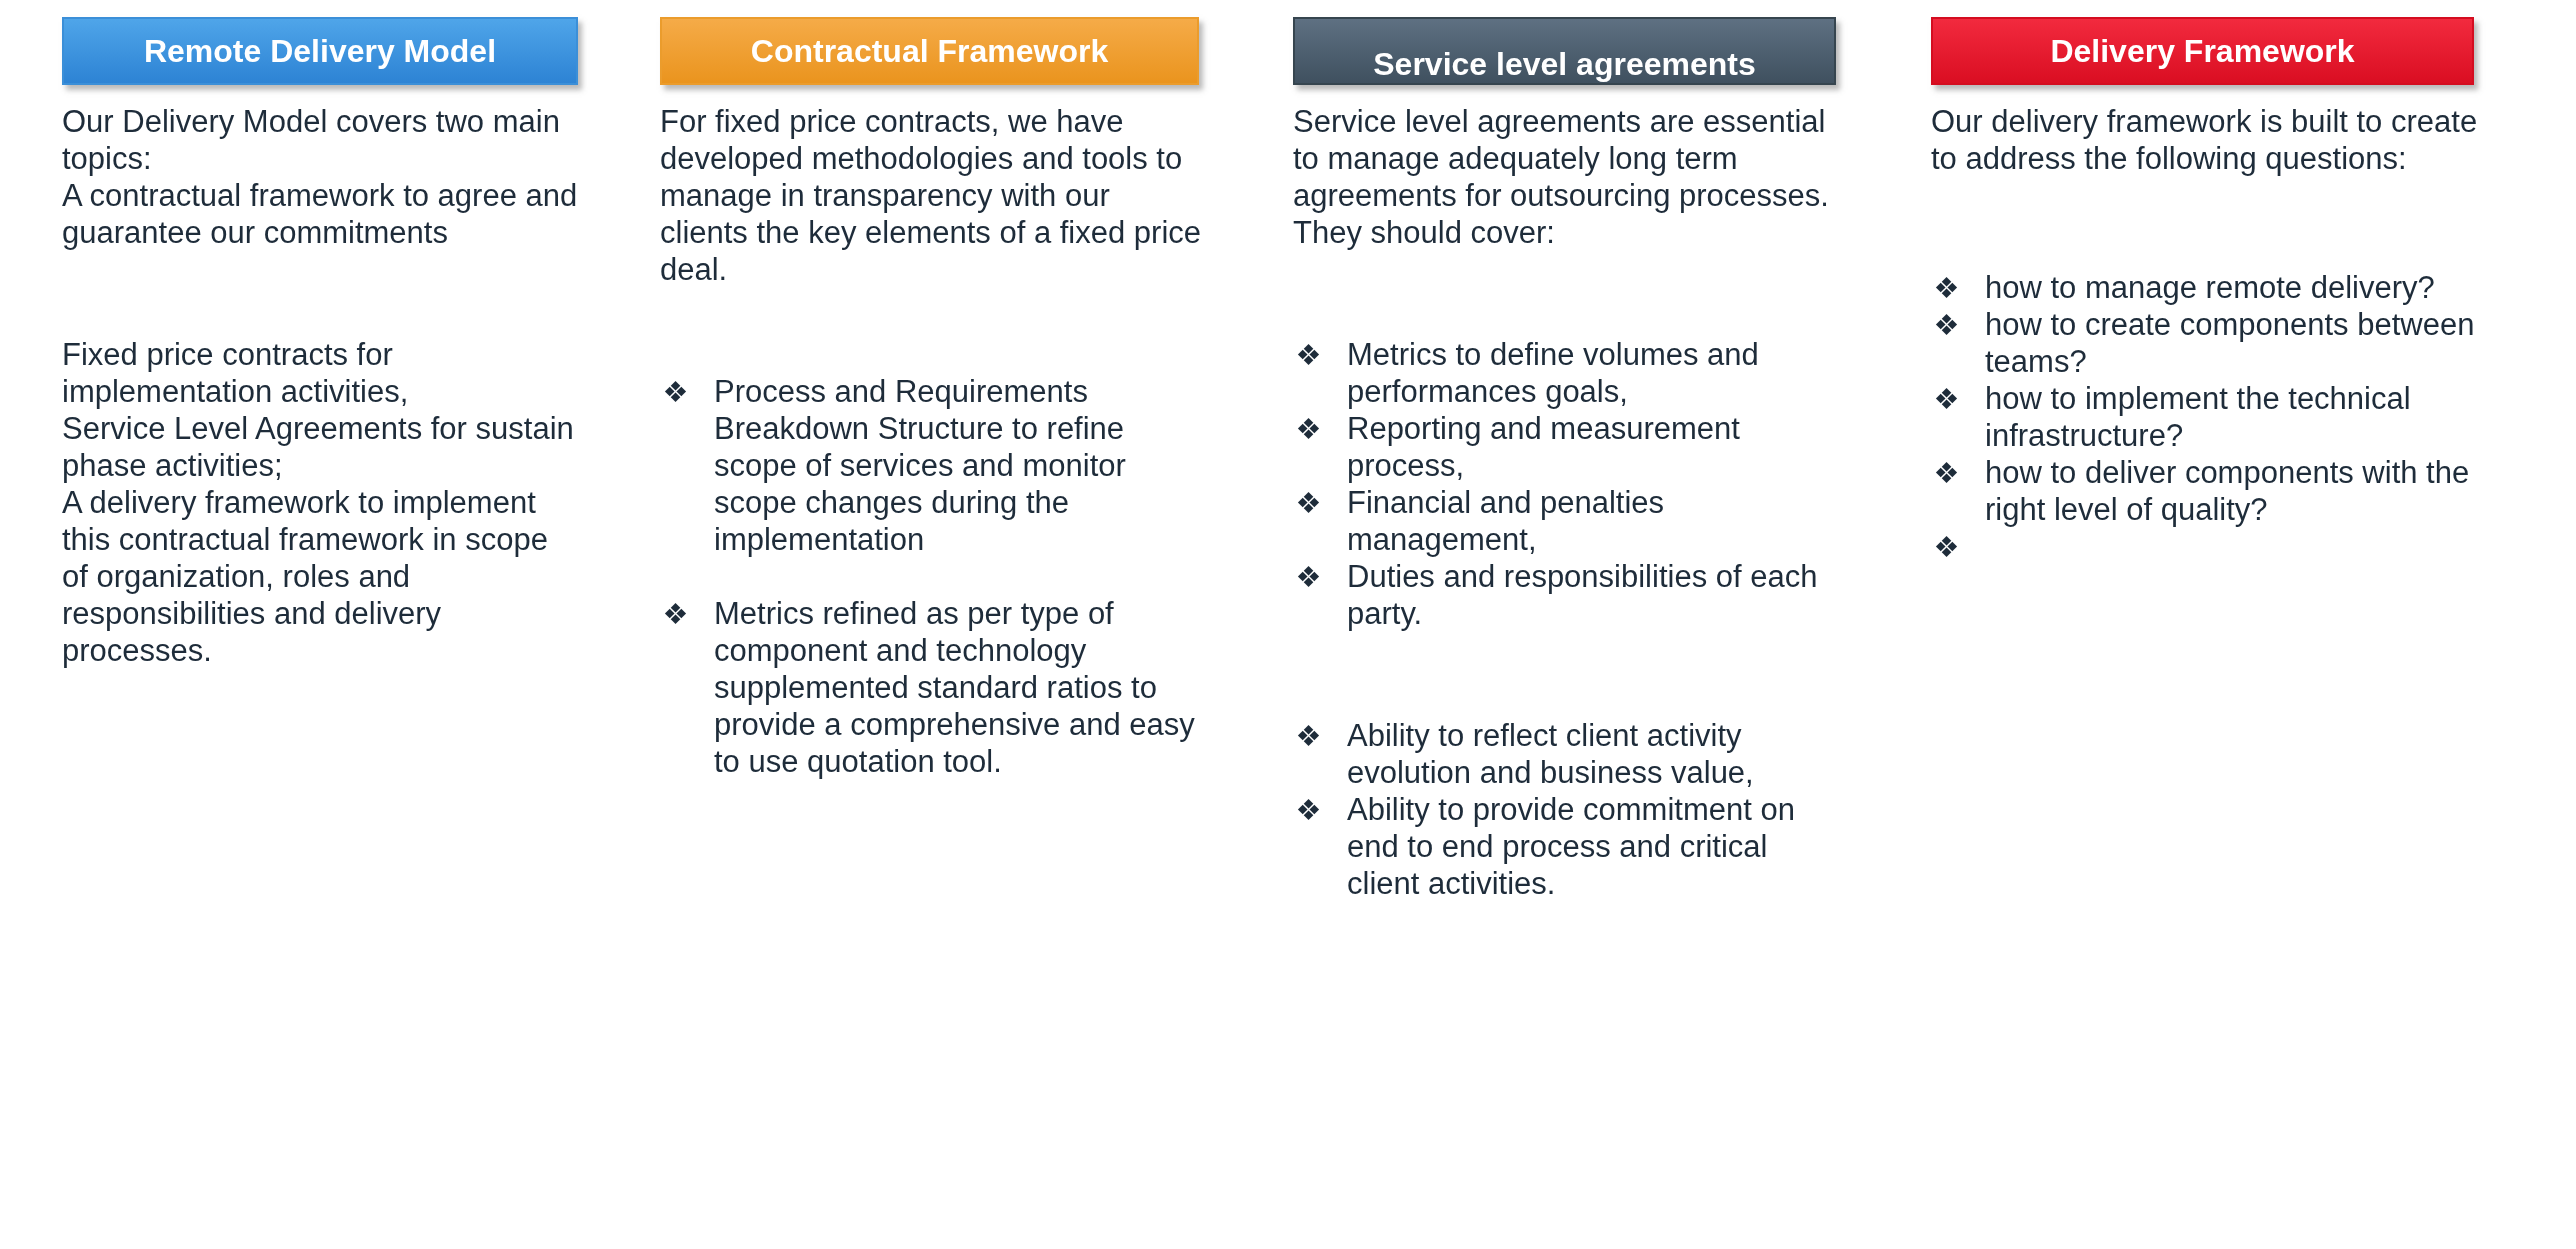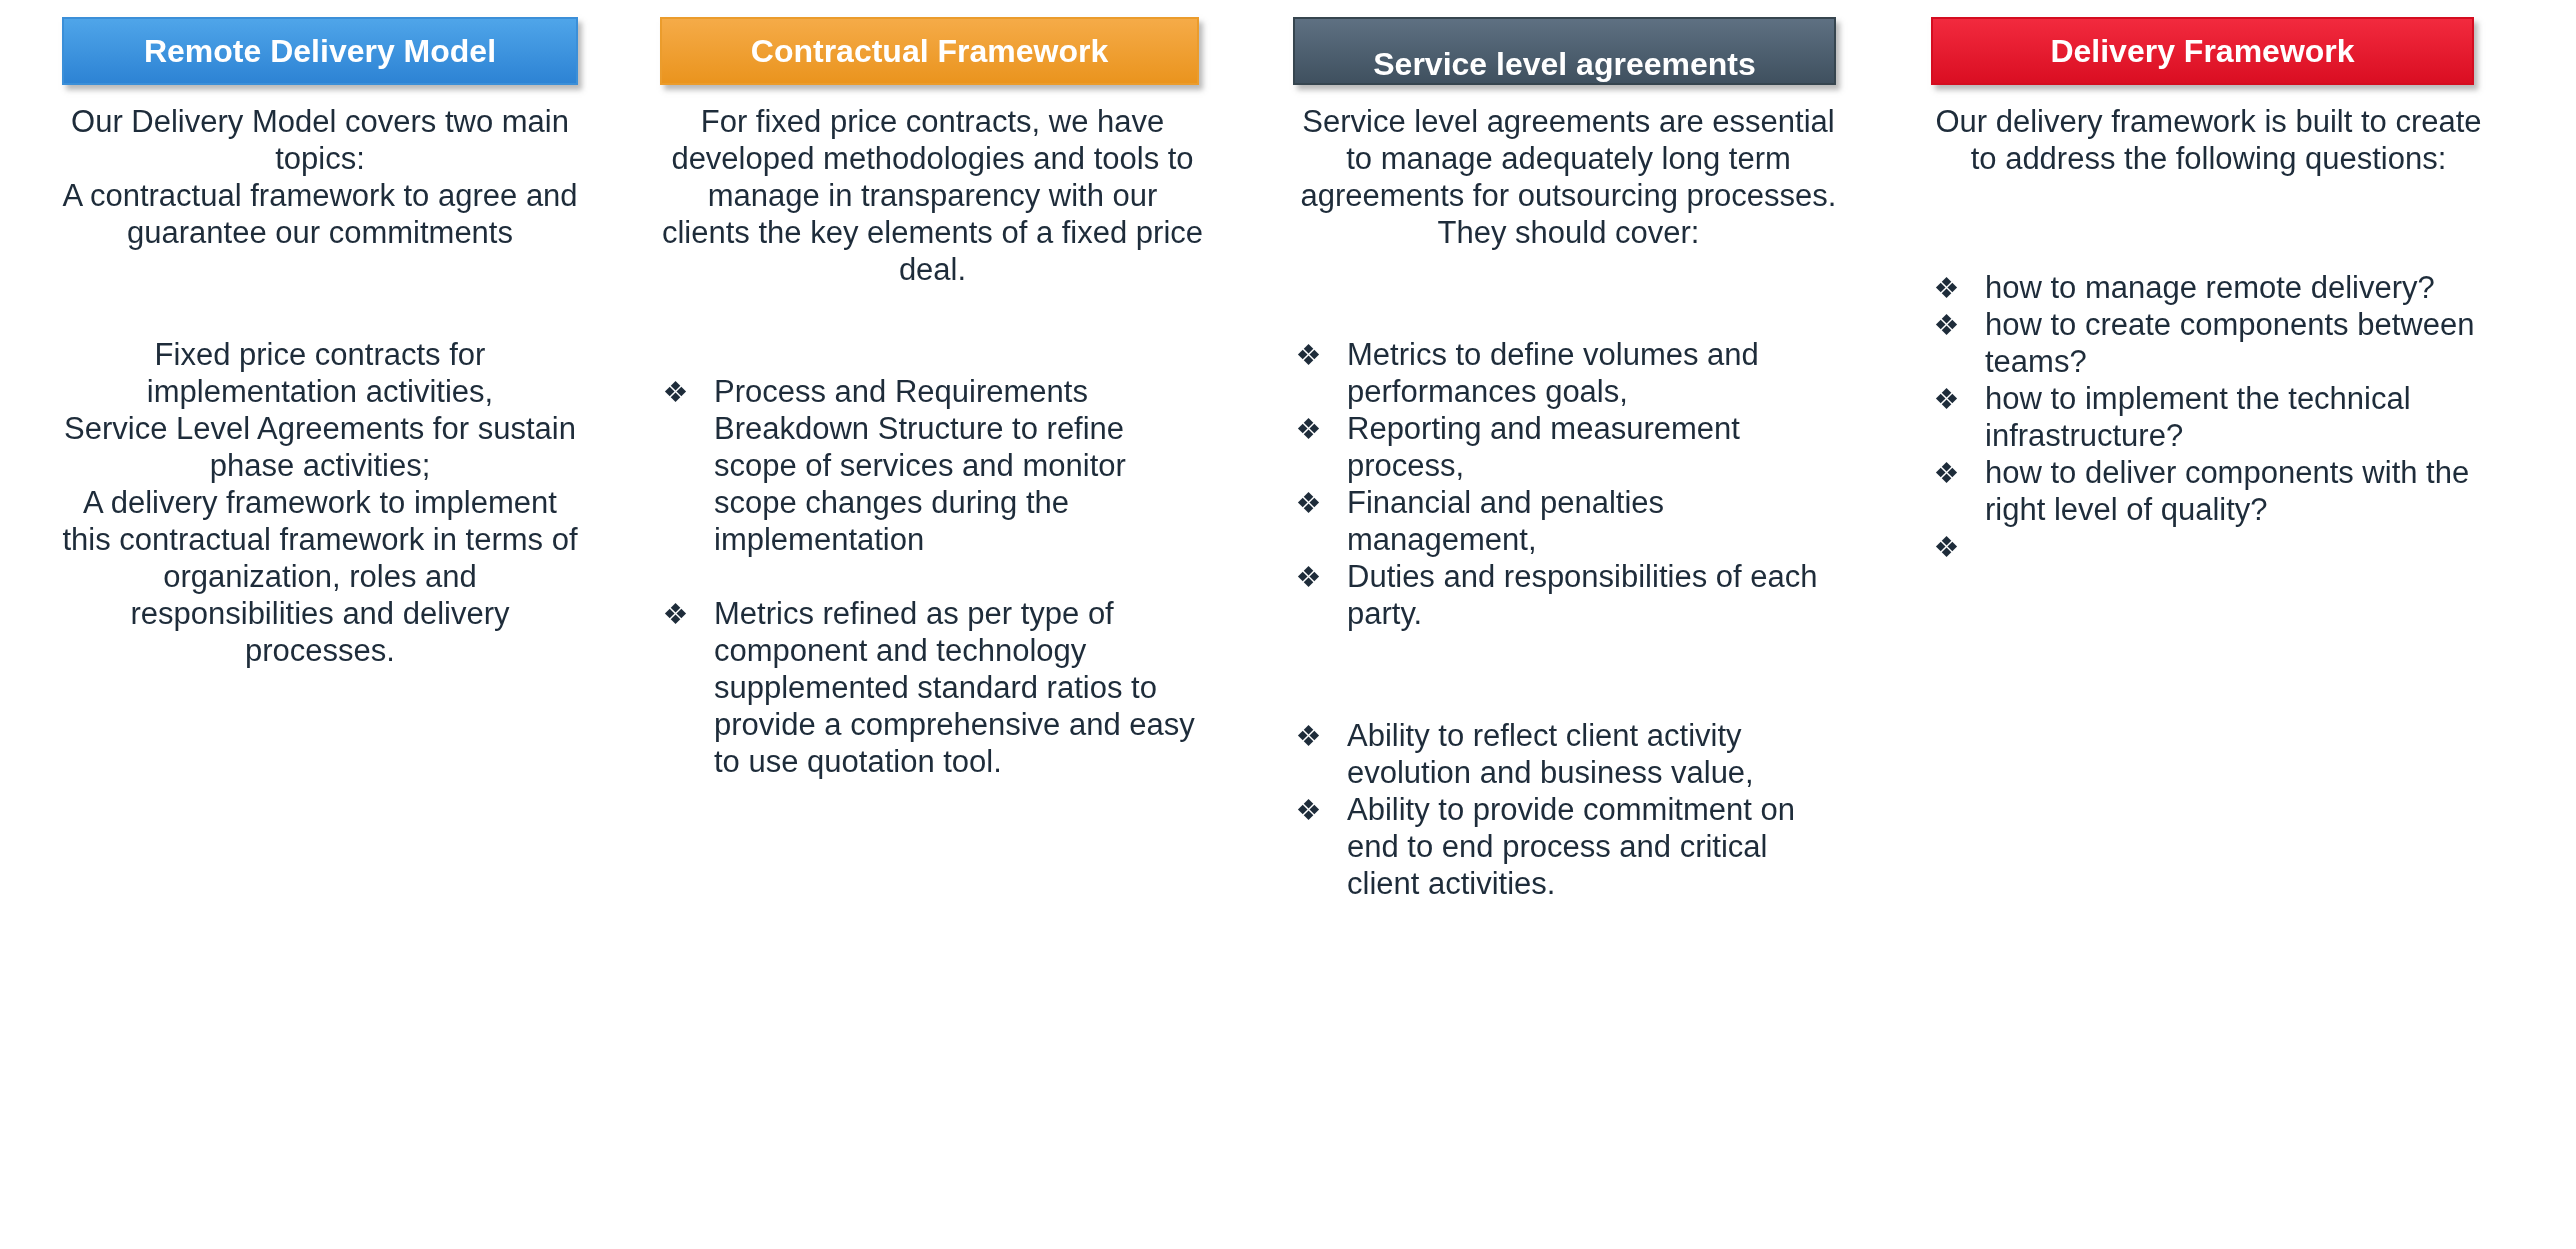--- a/index.html
+++ b/index.html
@@ -40,21 +40,21 @@
   .col-0 .hdr { width: 516px; }
   .col-1 .hdr { width: 539px; }
   .col-2 .hdr { width: 543px; }
   .col-3 .hdr { width: 543px; }
 
   .body {
     margin-top: 18px;
     font-size: 31px;
     line-height: 37px;
   }
-  .para { margin: 0 0 37px 0; text-align: center; }
+  .para { margin: 0 0 37px 0; }
   .para:last-child { margin-bottom: 0; }
   .pline { display: block; }
   .mb-xl  { margin-bottom: 85px !important; }
   .mb-xxl { margin-bottom: 92px !important; }
 
   .blist {
     margin: 0;
     padding: 0;
     list-style: none;
   }
@@ -81,21 +81,21 @@
       <span>Remote Delivery Model</span>
     </header>
     <div class="body">
       <p class="para mb-xl">
         <span class="pline">Our Delivery Model covers two main topics:</span>
         <span class="pline">A contractual framework to agree and guarantee our commitments</span>
       </p>
       <p class="para">
         <span class="pline">Fixed price contracts for implementation activities,</span>
         <span class="pline">Service Level Agreements for sustain phase activities;</span>
-        <span class="pline">A delivery framework to implement this contractual framework in terms of organization, roles and responsibilities and delivery processes.</span>
+        <span class="pline">A delivery framework to implement this contractual framework in scope of organization, roles and responsibilities and delivery processes.</span>
       </p>
     </div>
   </section>
 
   <section class="column col-1">
     <header class="hdr" style="background: linear-gradient(rgb(245, 171, 72) 0%, rgb(234, 148, 30) 100%); border-color: rgb(235, 156, 44); color: rgb(255, 255, 255);">
       <span>Contractual Framework</span>
     </header>
     <div class="body">
       <p class="para mb-xl">

